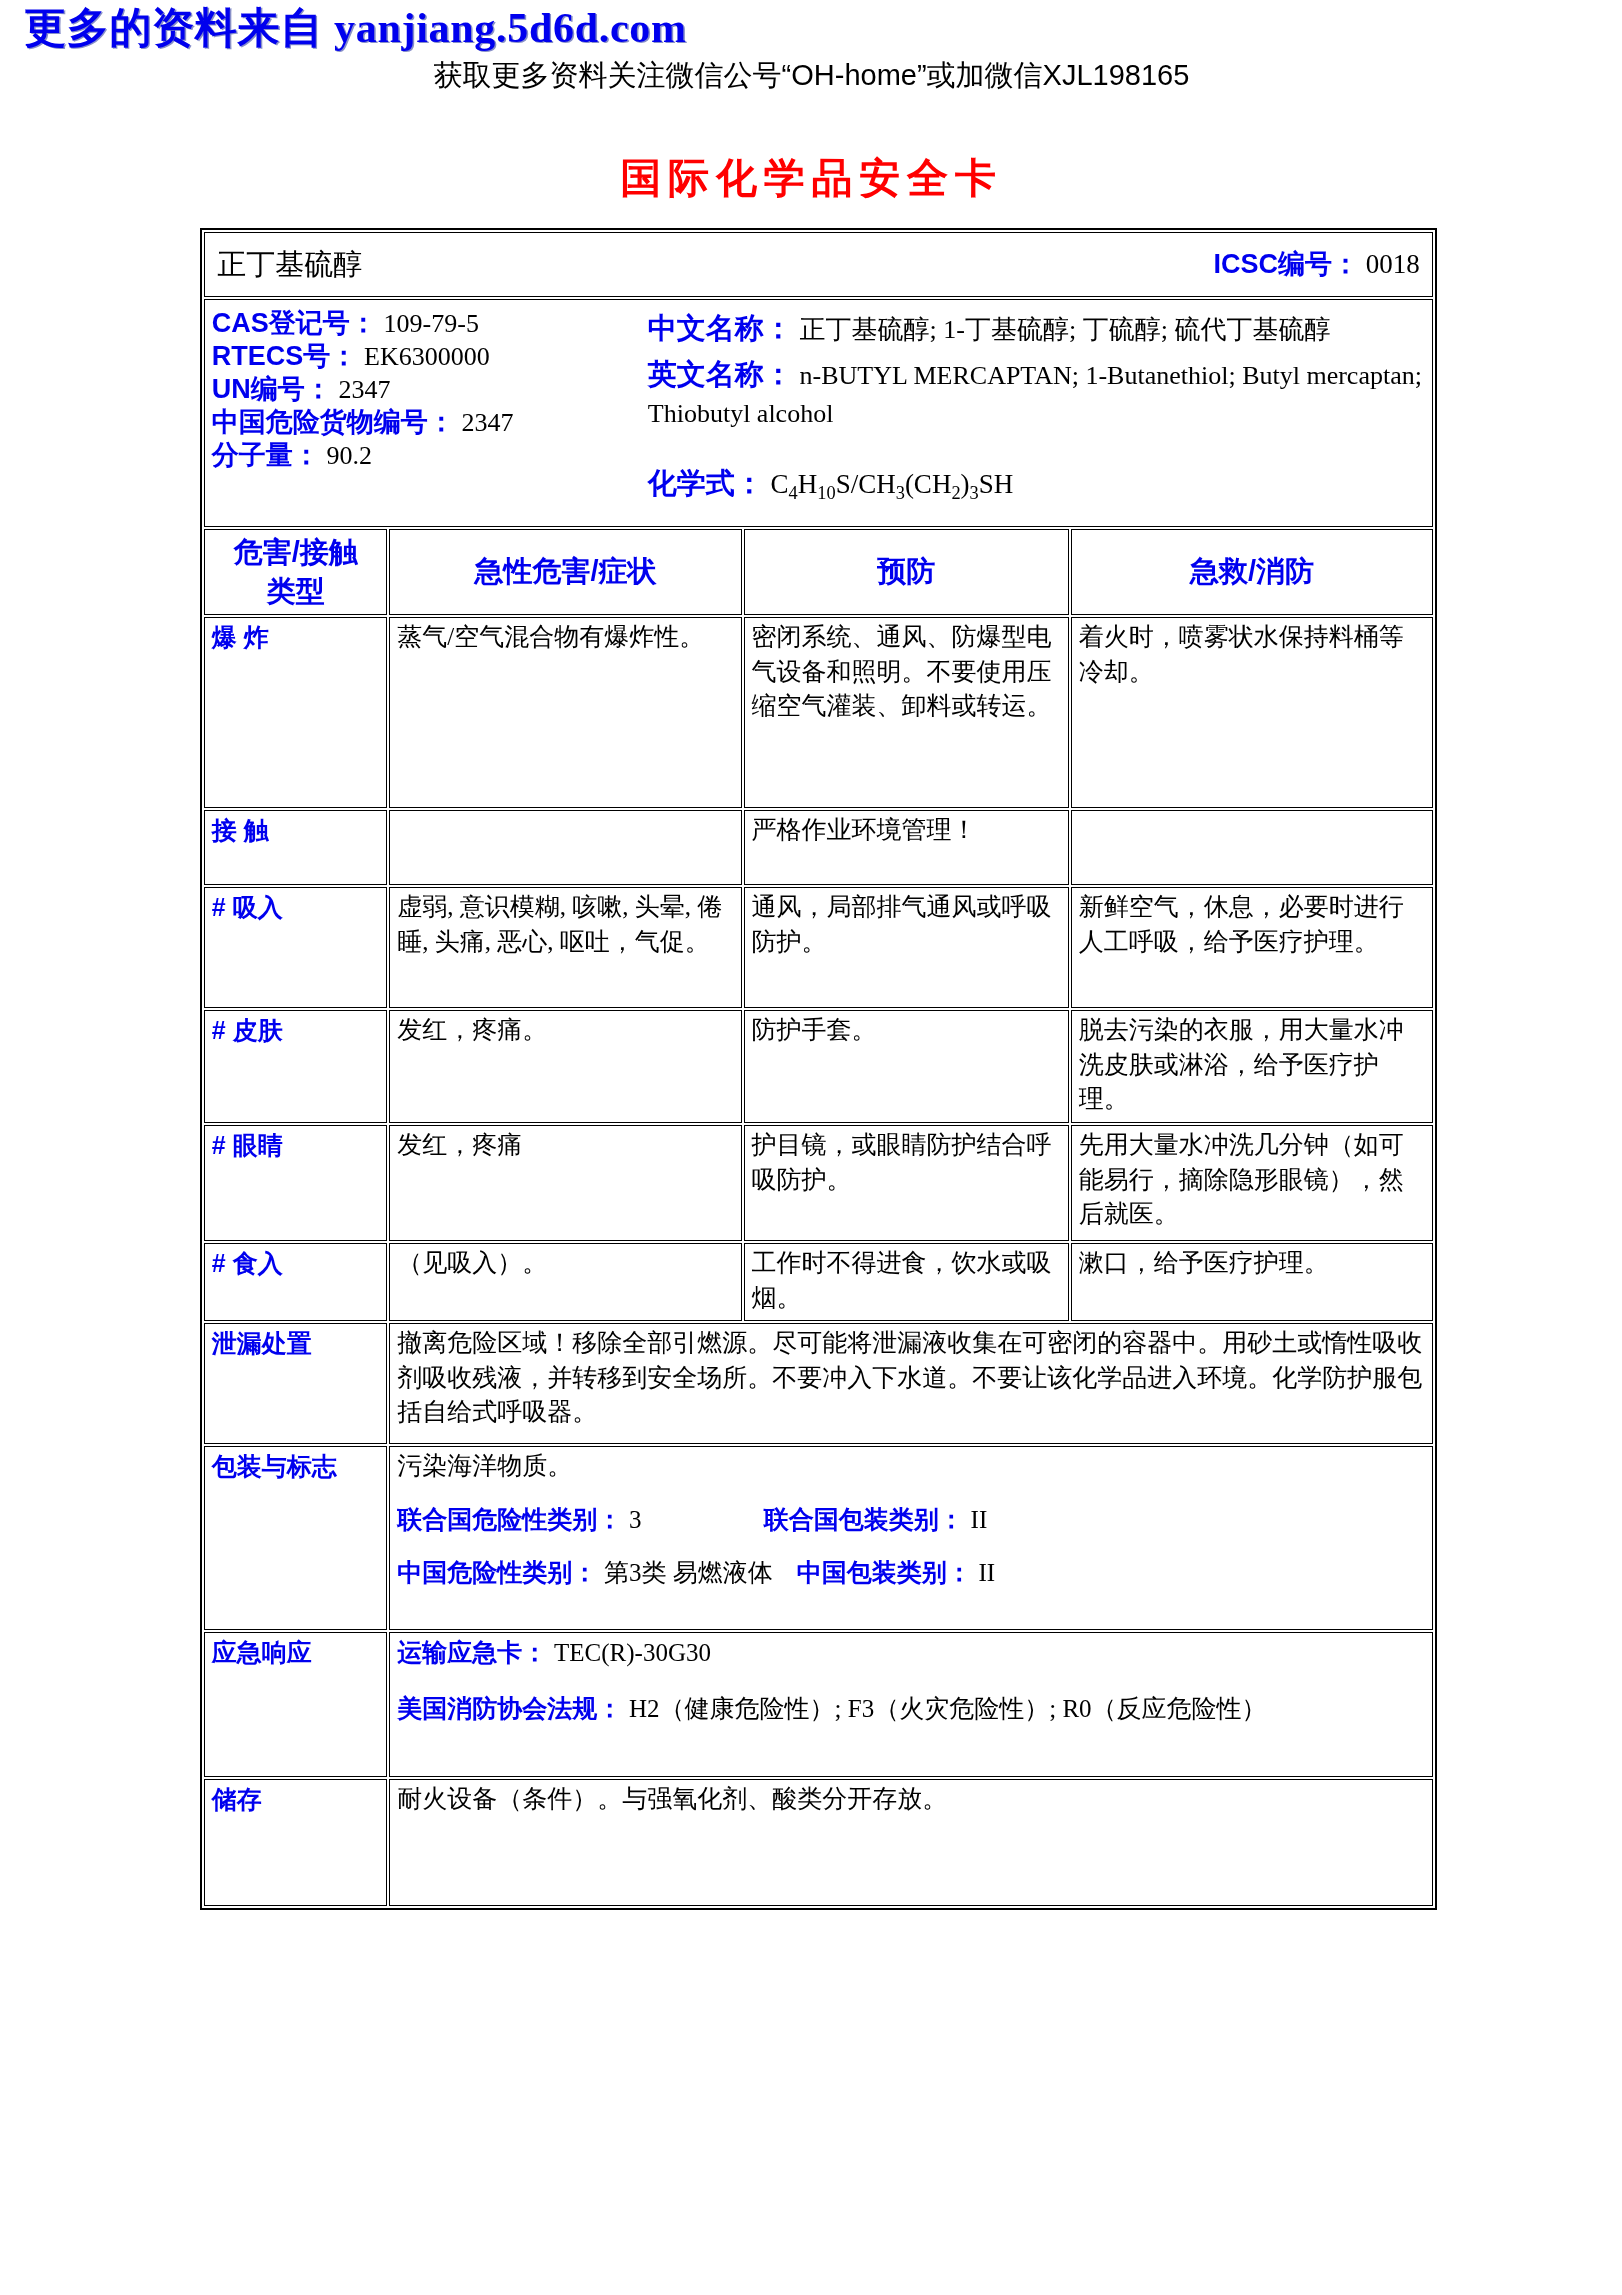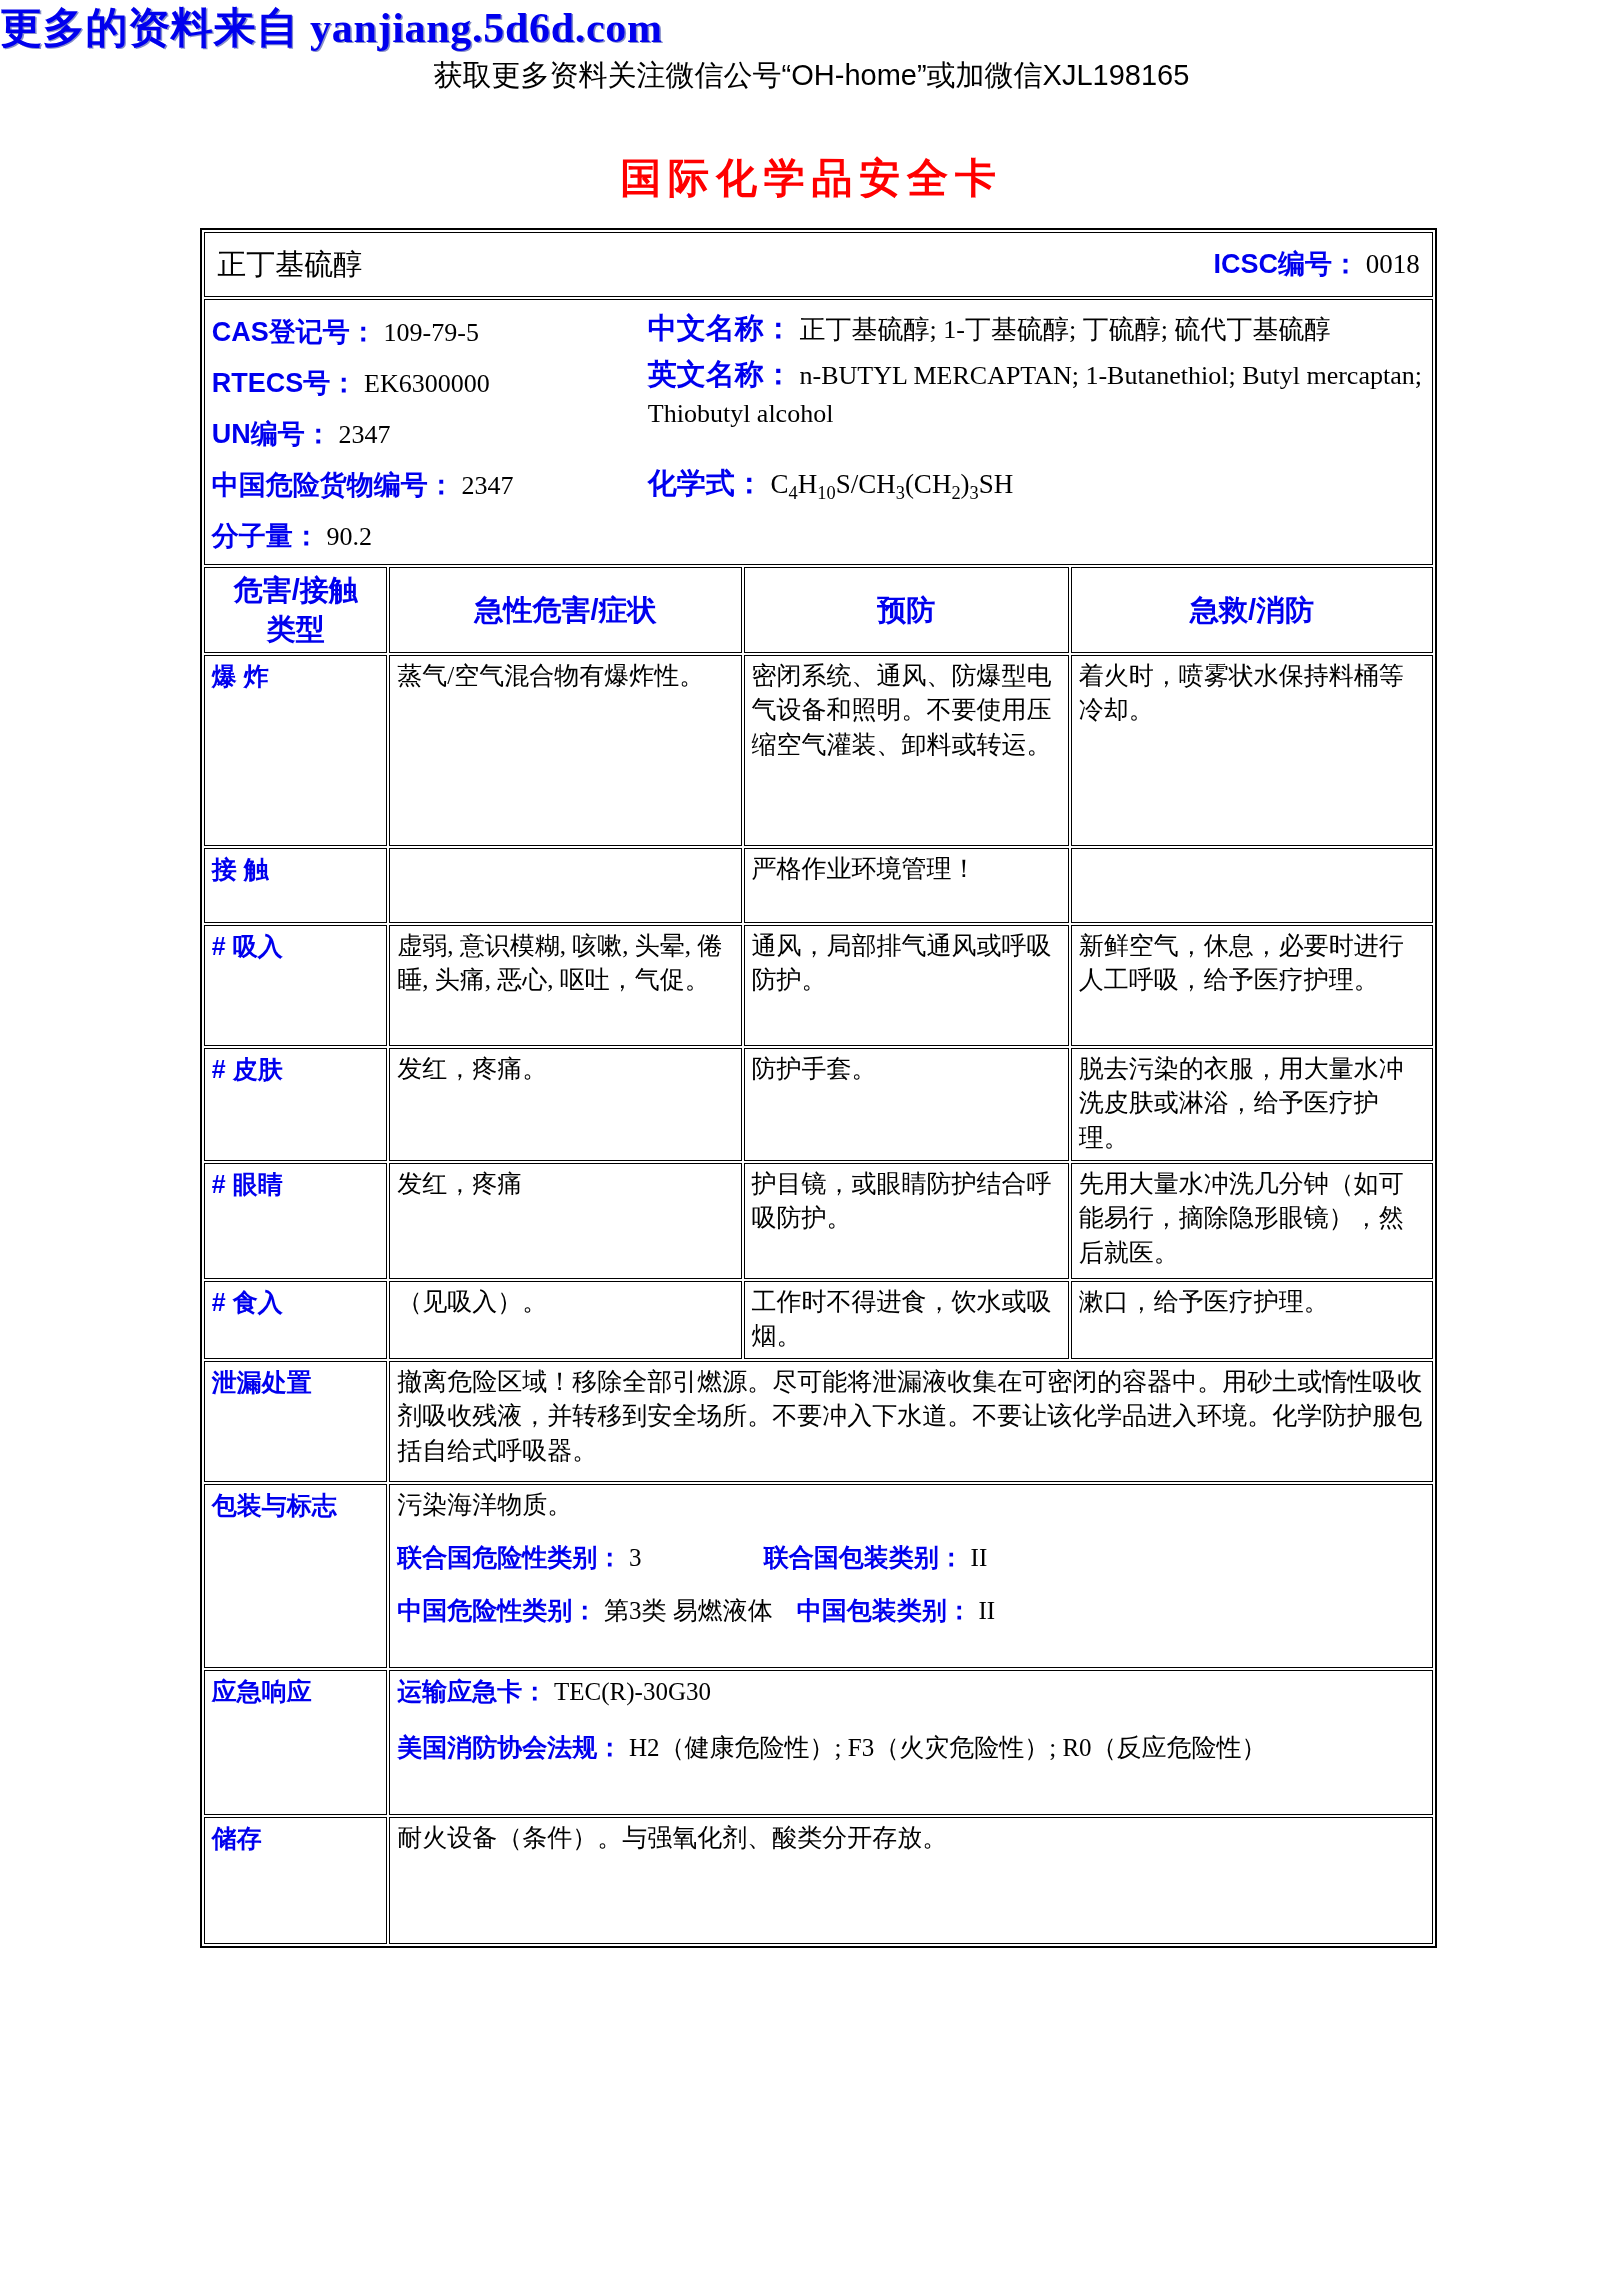--- a/index.html
+++ b/index.html
@@ -1,21 +1,21 @@
 <!DOCTYPE html>
 <html style="font-size:11px"><head>
 <meta charset="utf-8">
 <style>
   html,body{margin:0;padding:0;background:#ffffff;}
   .page{
     width:1623px;height:2295px;background:#ffffff;position:relative;
     font-family:"Liberation Serif","DejaVu Serif",serif;color:#000;
   }
   .banner{
-    position:absolute;top:0px;left:0;
+    position:absolute;top:0px;left:24px;
     font-family:"Liberation Serif","DejaVu Serif",serif;
     font-size:42px;font-weight:bold;color:#0000ee;
     text-shadow:1.4px 1.4px 0 #8890c8;letter-spacing:0.7px;white-space:nowrap;
   }
   .subbanner{
     position:absolute;top:56px;left:0;width:100%;text-align:center;
     font-family:"Liberation Sans","DejaVu Sans",sans-serif;
     font-size:29px;color:#000;
   }
   .title{
@@ -40,21 +40,21 @@
   
   tr.r-title td{vertical-align:middle;}
   .row-flex{display:flex;justify-content:space-between;align-items:center;padding:0 5.5px;}
   .substance{font-size:29px;color:#000;}
   .icsc .lbl{font-size:27px;}
   .icsc .val{font-size:27px;}
 
   
   .id-flex{display:flex;align-items:flex-start;}
   .id-left{width:436px;flex:none;padding-top:4.1px;}
-  .id-line{line-height:50px;white-space:nowrap;}
+  .id-line{line-height:32px;white-space:nowrap;}
   .id-line .lbl{font-size:27px;}
   .id-line .val{font-size:26px;}
   .id-right{flex:1;padding-top:4.1px;}
   .name-line{margin-bottom:4.1px;line-height:1.45;}
   .name-line .lbl{font-size:29px;}
   .name-line .val{font-size:26px;}
   .formula-line{margin-top:30px;line-height:1.4;}
   .formula-line .lbl{font-size:29px;}
   .formula-line .val{font-size:27px;}
   sub{font-size:68%;}

